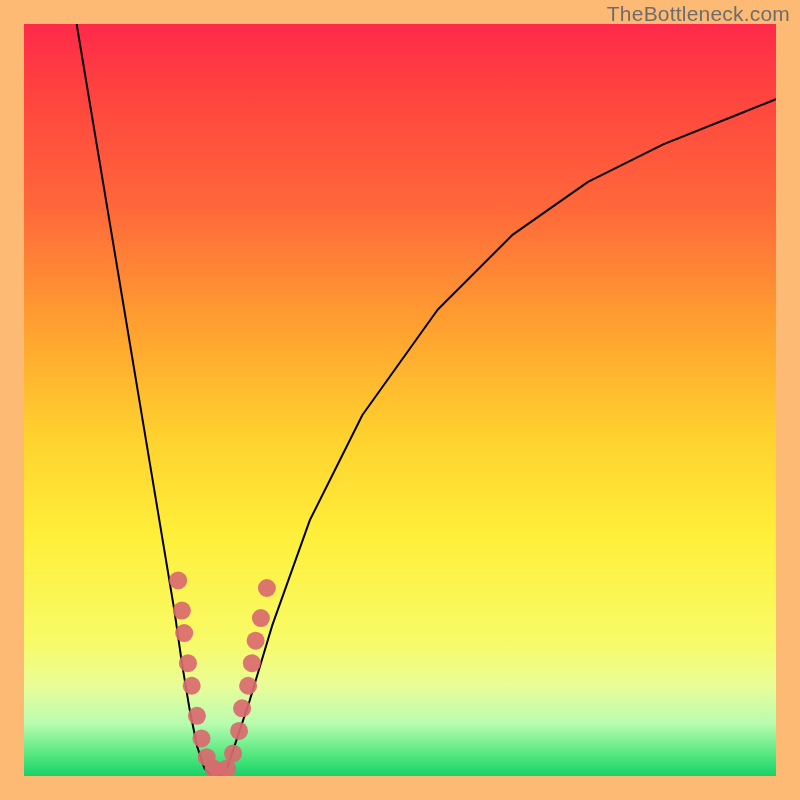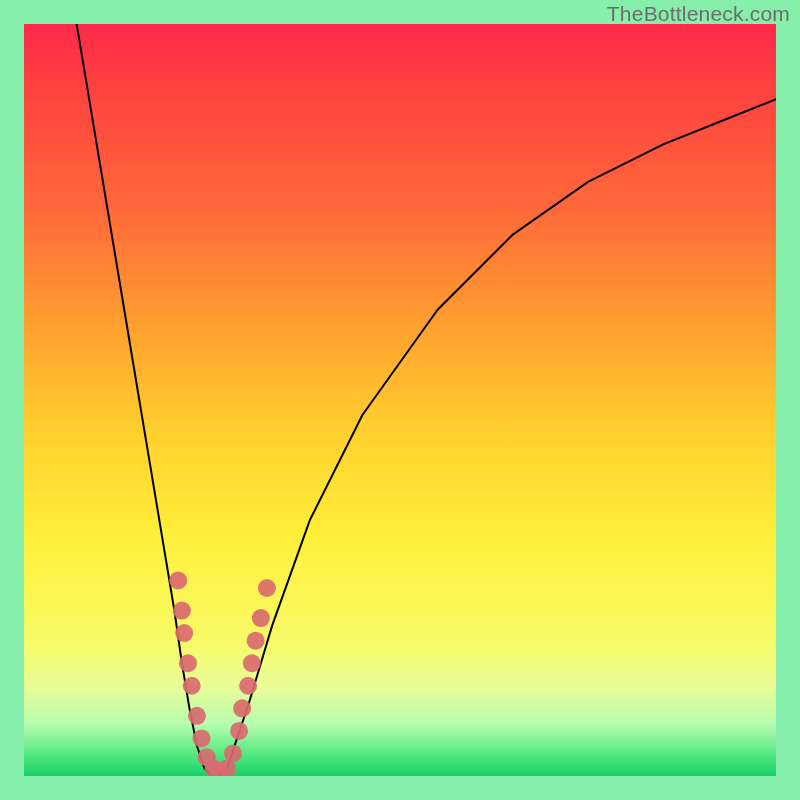--- a/index.html
+++ b/index.html
@@ -10,21 +10,21 @@
     overflow: hidden;
     background: #000;
     font-family: Arial, Helvetica, sans-serif;
   }
   .frame {
     position: absolute;
     top: 0;
     left: 0;
     width: 800px;
     height: 800px;
-    background: #86efac;
+    background: #fdba74;
   }
   .plot {
     position: absolute;
     top: 24px;
     left: 24px;
     width: 752px;
     height: 752px;
     
     background: linear-gradient(
       to bottom,

